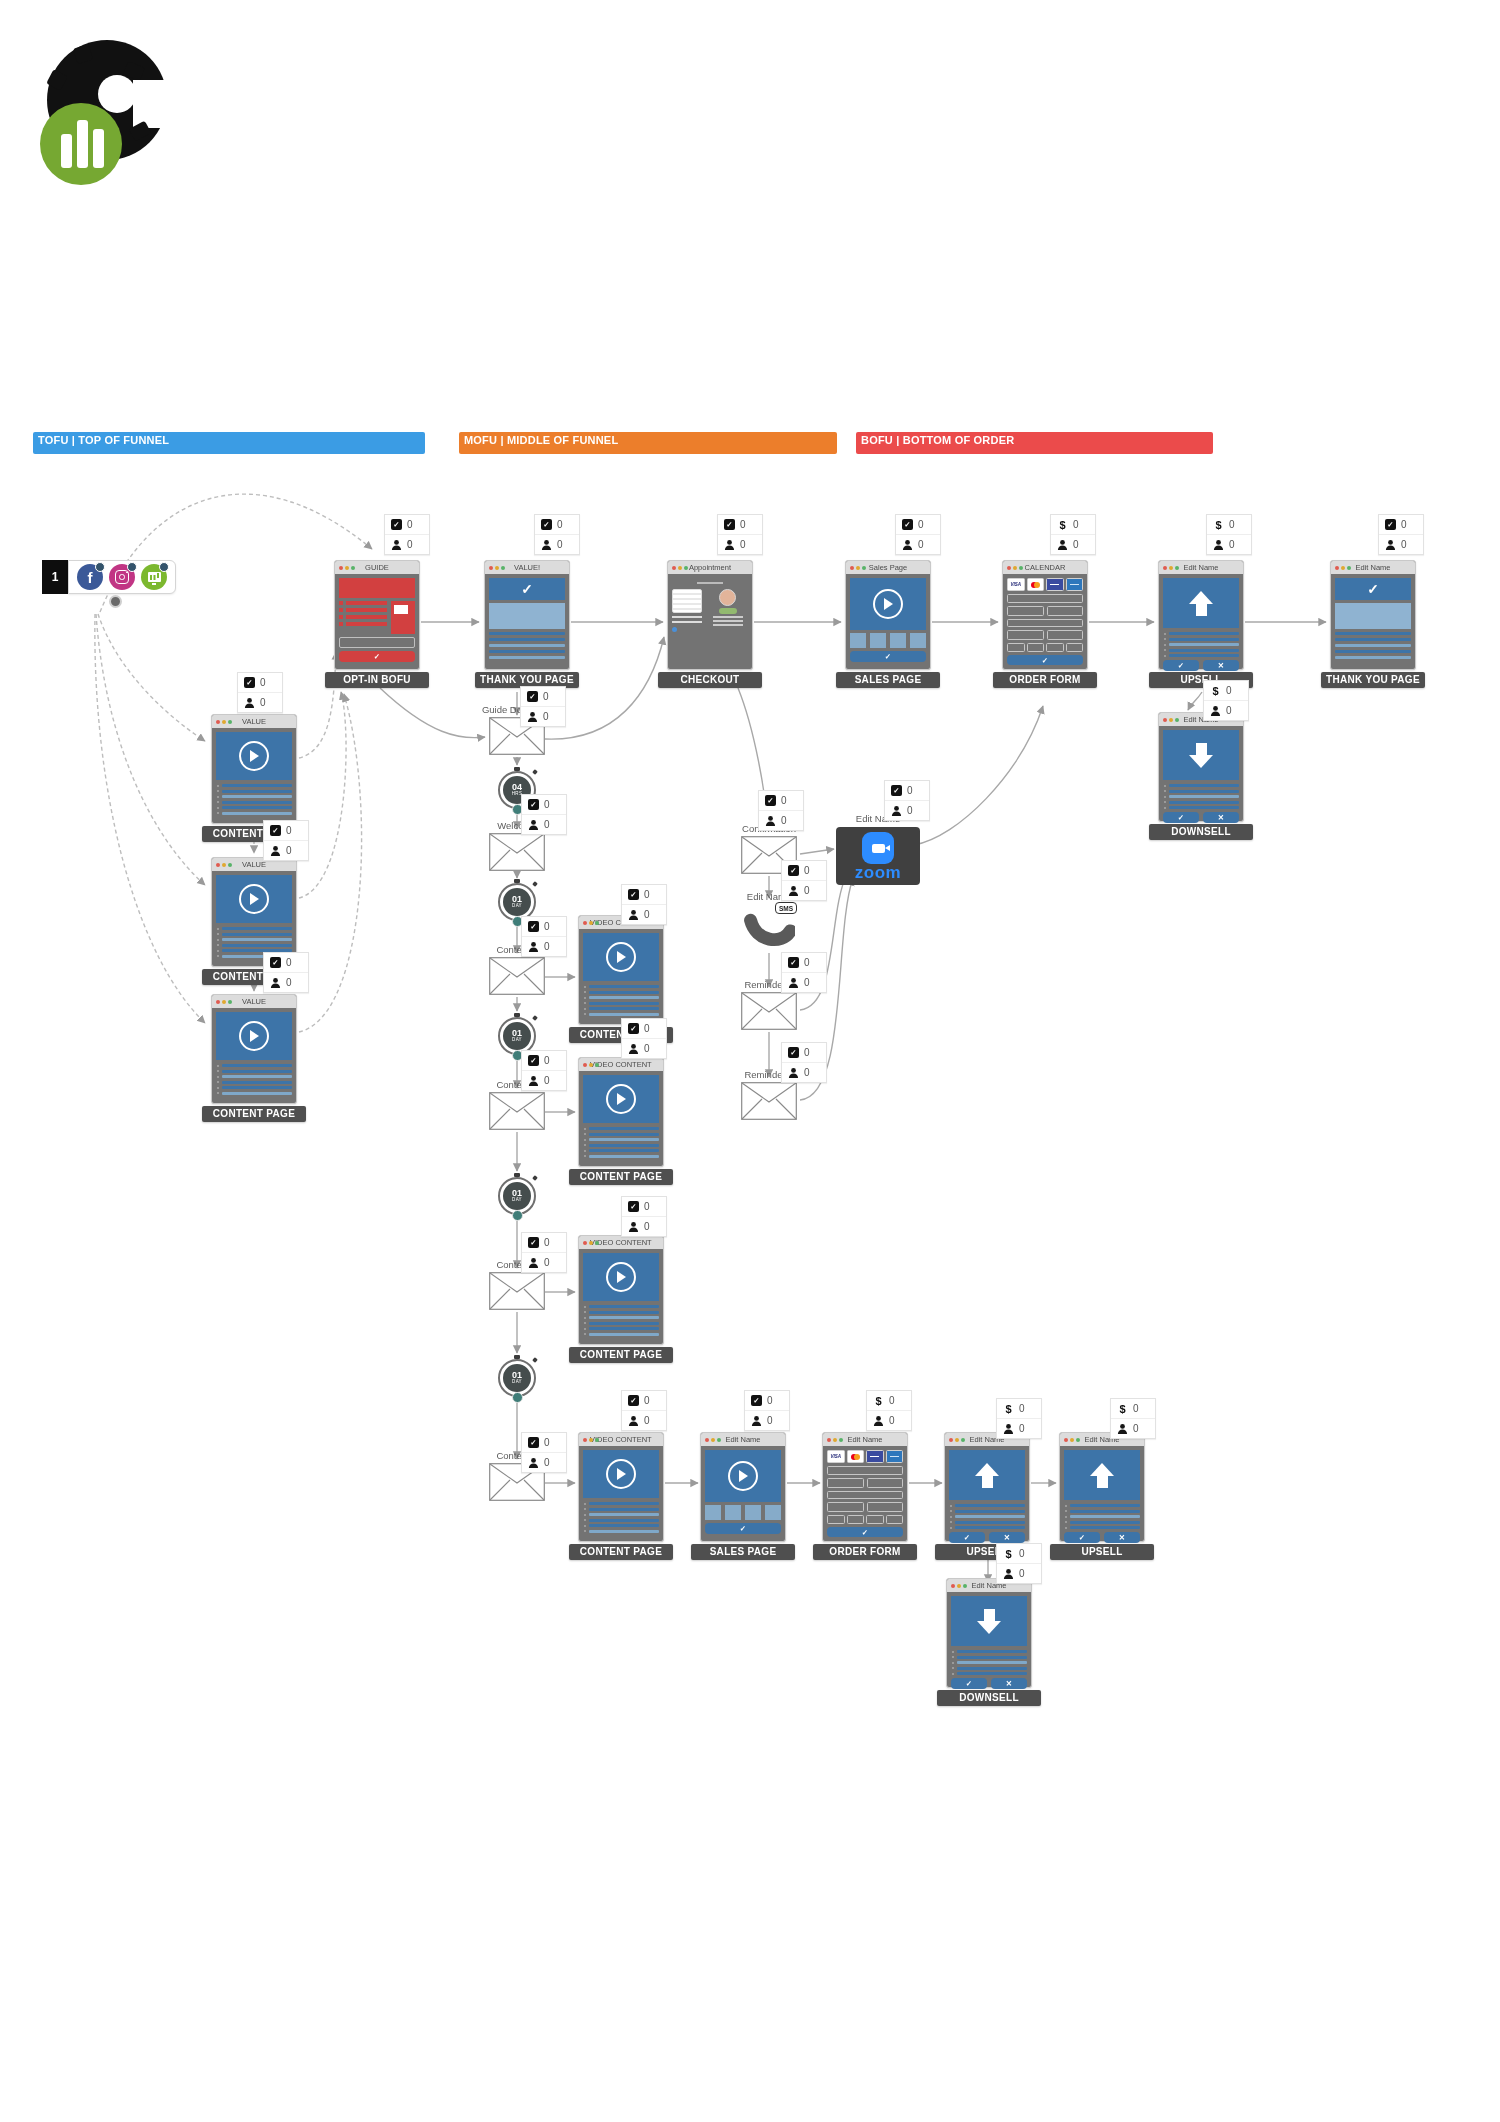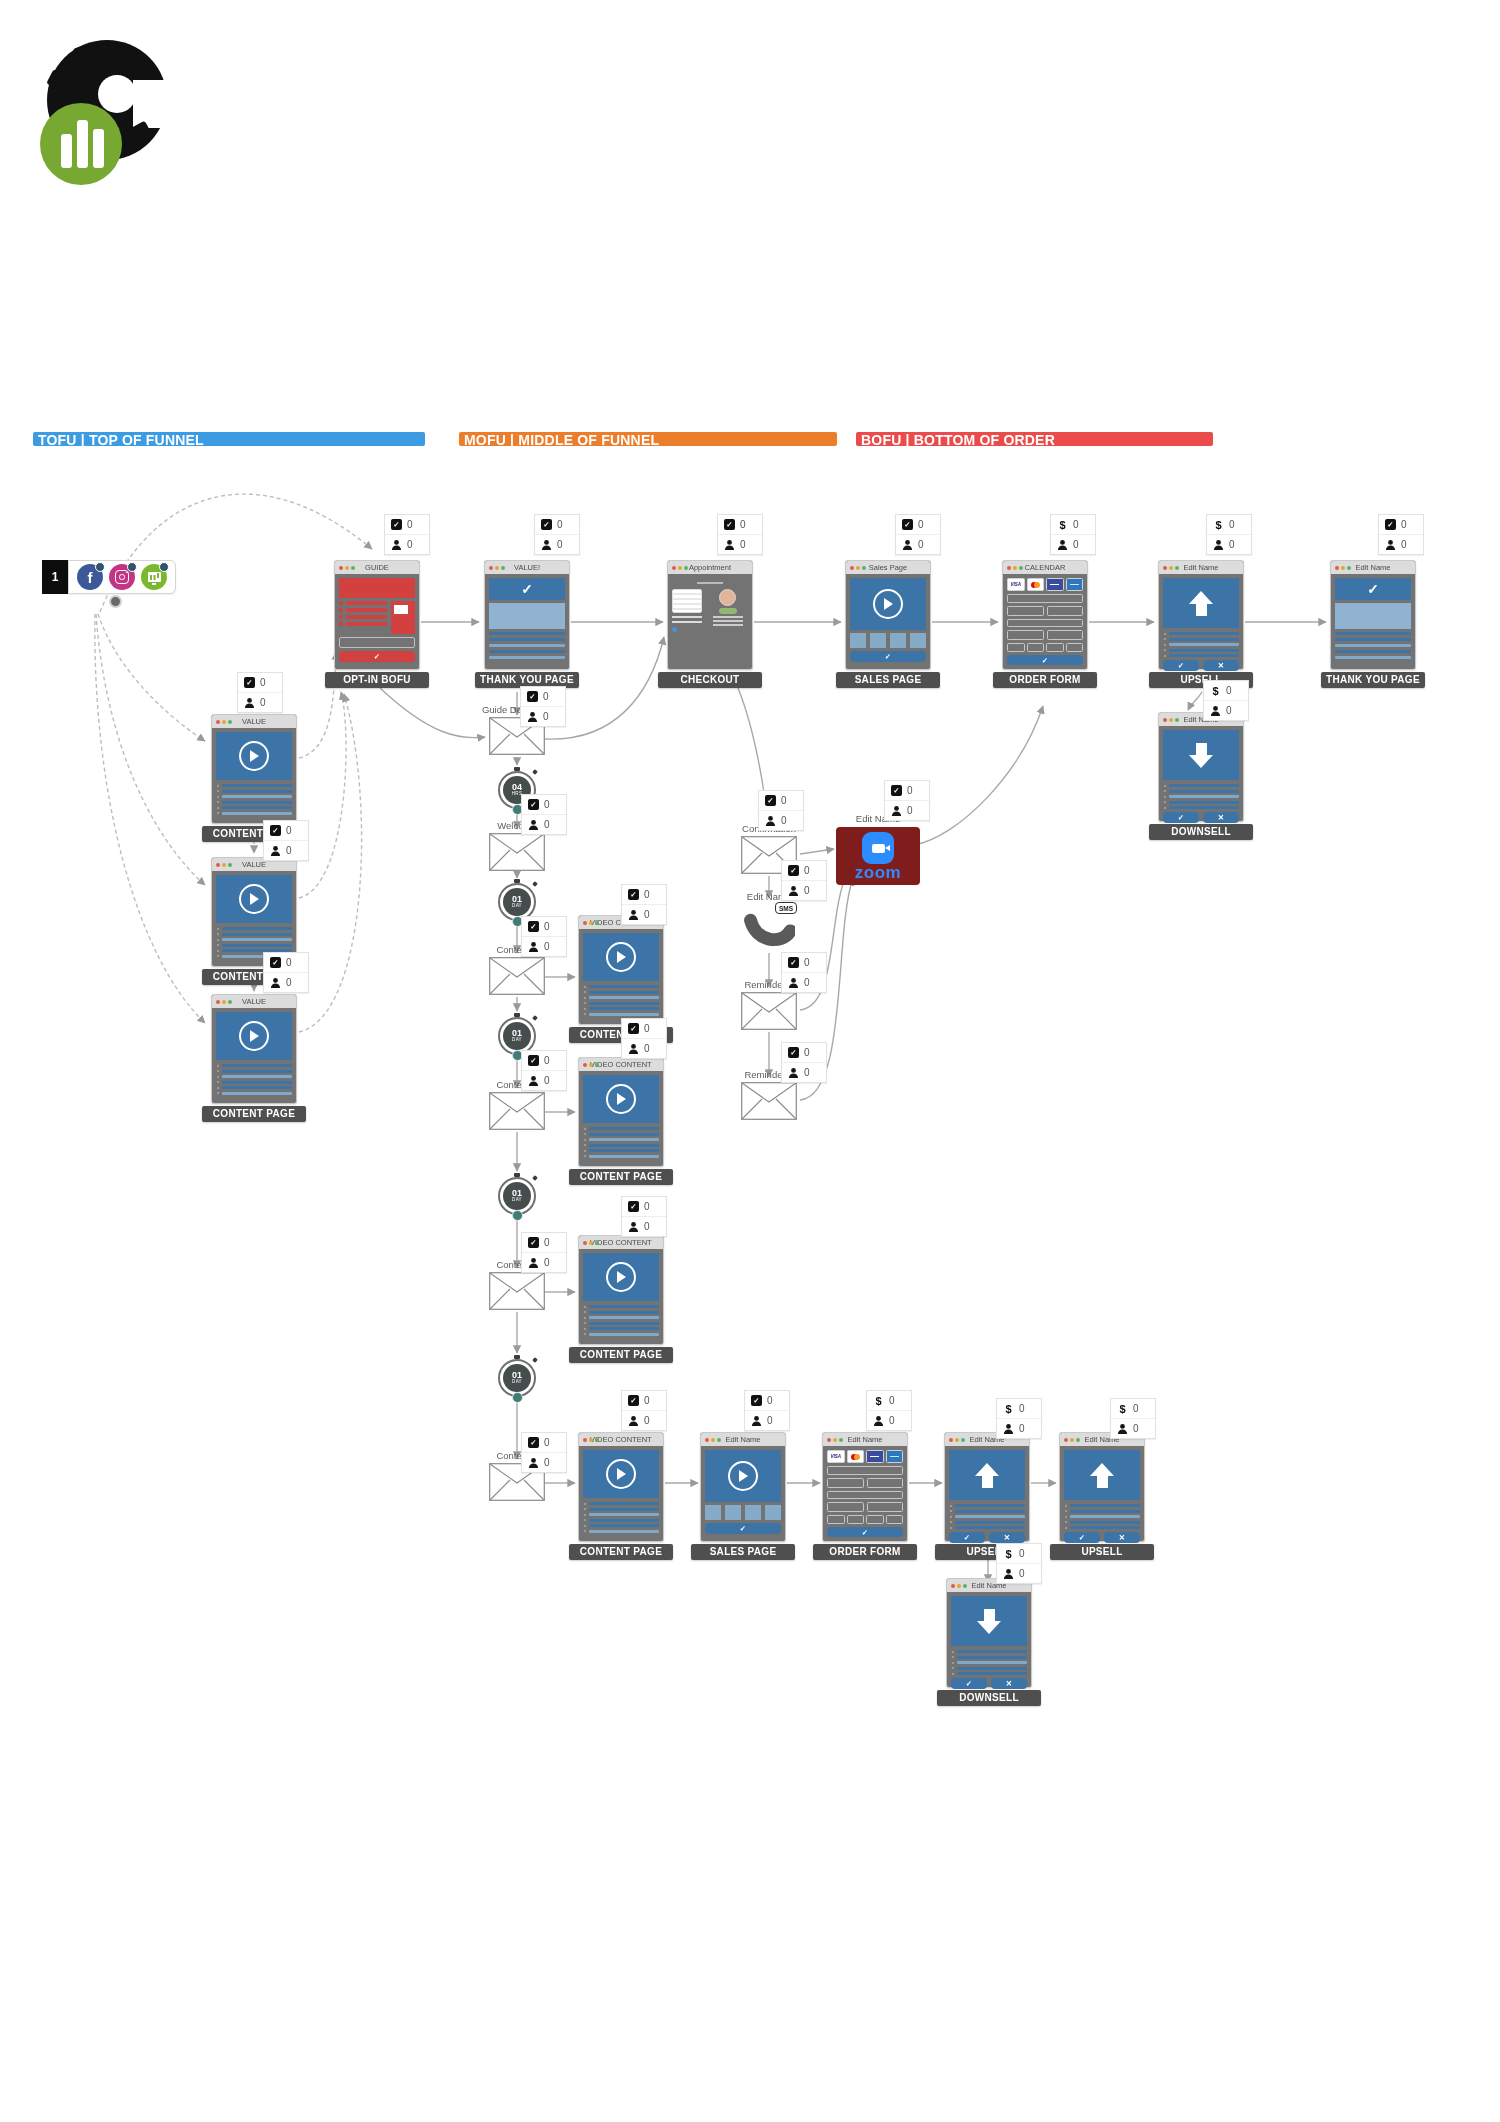--- a/index.html
+++ b/index.html
@@ -1,19 +1,19 @@
 <!DOCTYPE html>
 <html><head>
 <meta charset="utf-8">
 <style>
   html,body{margin:0;padding:0;background:#fff;}
   #canvas{position:relative;width:1500px;height:2122px;background:#fff;overflow:hidden;
           font-family:"Liberation Sans",sans-serif;}
   
-  .secbar{position:absolute;height:14px;border-radius:2px;color:#fff;font-size:14px;
+  .secbar{position:absolute;height:22px;border-radius:2px;color:#fff;font-size:11px;
           font-weight:bold;line-height:17px;padding-left:5px;box-sizing:border-box;letter-spacing:.2px;}
   
   #wires{position:absolute;left:0;top:0;z-index:0;}
   .wire{fill:none;stroke:#a8a8a8;stroke-width:1.4;}
   .wire.dash{stroke:#bdbdbd;stroke-dasharray:4 3;}
   
   .traffic{position:absolute;left:42px;top:560px;display:flex;align-items:stretch;z-index:2;}
   .tstep{width:26px;background:#0d0d0d;color:#fff;font-size:12px;font-weight:bold;
          display:flex;align-items:center;justify-content:center;}
   .ticons{background:#fff;border:1px solid #d5d5d5;border-radius:0 6px 6px 0;display:flex;
@@ -137,21 +137,21 @@
   .tknob{position:absolute;left:19px;top:-1px;width:6px;height:4px;background:#3c3c3c;border-radius:1px;}
   .tknob2{position:absolute;right:2px;top:2px;width:4px;height:4px;background:#3c3c3c;border-radius:1px;transform:rotate(40deg);}
   .tdot{position:absolute;left:17px;bottom:-3px;width:9px;height:9px;border-radius:50%;background:#3f7d78;border:1px solid #e8e8e8;}
   
   .smsnode{position:absolute;width:90px;text-align:center;z-index:2;}
   .phonewrap{position:relative;width:52px;height:50px;margin:0 auto;}
   .smsbadge{position:absolute;right:-2px;top:-2px;background:#fff;border:1.4px solid #333;border-radius:4px;
             font-size:6.5px;font-weight:bold;color:#222;padding:1.5px 3px;}
   
   .zoomnode{position:absolute;width:84px;text-align:center;z-index:2;}
-  .zbox{margin-top:3px;background:#7f1d1d;border-radius:4px;padding:5px 4px 3px;}
+  .zbox{margin-top:3px;background:#404040;border-radius:4px;padding:5px 4px 3px;}
   .zicon{width:32px;height:32px;border-radius:9px;background:#2d8cff;margin:0 auto;display:flex;
          align-items:center;justify-content:center;}
   .zcam{width:13px;height:9px;background:#fff;border-radius:2px;position:relative;display:block;}
   .zcam:after{content:"";position:absolute;right:-5px;top:1px;border-right:5px solid #fff;
               border-top:3.5px solid transparent;border-bottom:3.5px solid transparent;}
   .zword{color:#2d8cff;font-size:17px;font-weight:bold;letter-spacing:.5px;line-height:1.05;}
   
   .logo{position:absolute;left:35px;top:28px;z-index:1;}
 </style>
 </head>

